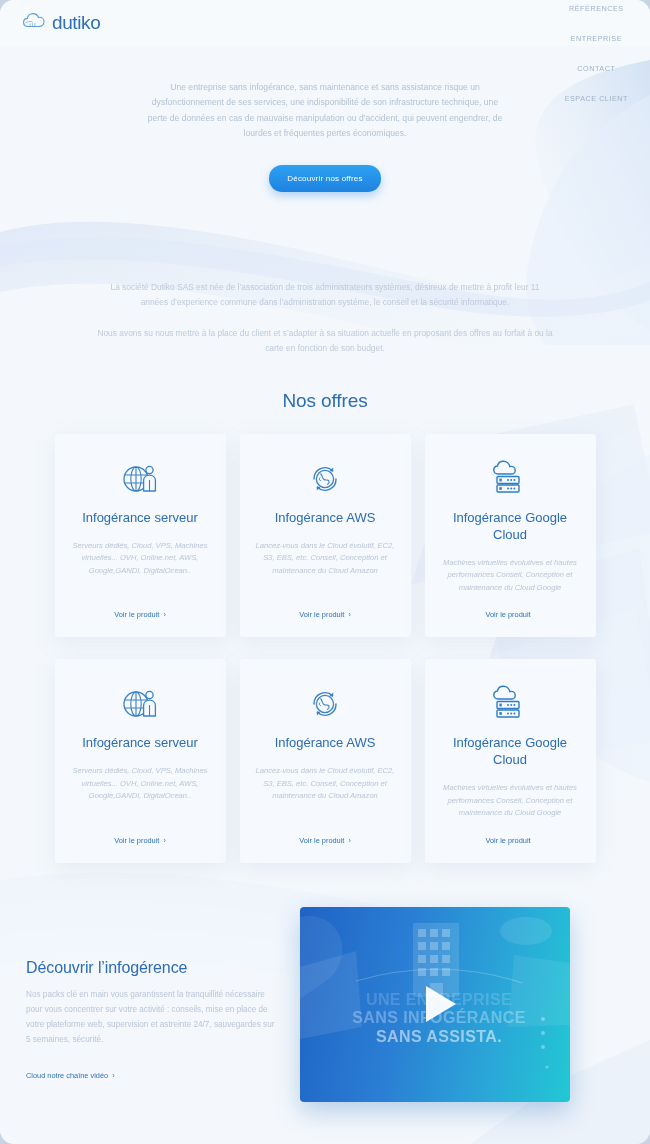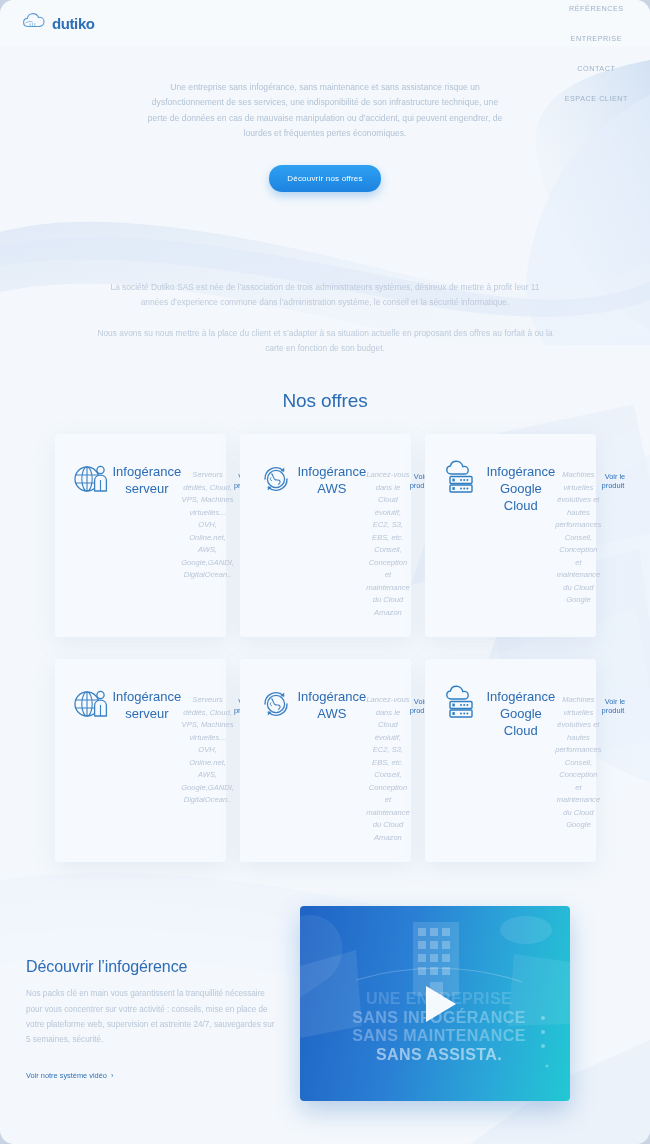--- a/index.html
+++ b/index.html
@@ -25,21 +25,21 @@
   #header {
     position: relative; z-index: 20;
     height: 46px;
     display: flex; align-items: center;
     padding: 0 22px 0 22px;
     background: #f7fafd;
     border-radius: 14px 14px 0 0;
   }
   #logo { display: flex; align-items: center; gap: 4px; }
   #logo .logo-text {
-    font-size: 15px; font-weight: bold;
+    font-size: 19px; font-weight: normal;
     color: #2e6fb7; letter-spacing: -0.4px;
   }
   #nav { margin-left: auto; display: flex; align-items: center; gap: 21px; flex-direction: column; }
   #nav a {
     font-size: 7.2px; letter-spacing: 0.55px;
     color: #9db2c9; text-decoration: none; white-space: nowrap;
   }
 
   
   #hero { position: relative; z-index: 10; padding-top: 20px; text-align: center; }
@@ -78,21 +78,21 @@
   .card-grid {
     display: flex; justify-content: center; gap: 14px;
     margin-top: 22px;
   }
   .card {
     width: 171px; padding: 22px 14px 18px;
     background: #f6f9fd;
     border-radius: 3px;
     box-shadow: 0 6px 22px rgba(120,150,185,0.13);
     text-align: center;
-    display: flex; flex-direction: row;
+    display: flex; flex-direction: column;
   }
   .card-icon { height: 46px; display: flex; align-items: center; justify-content: center; }
   .card h3 {
     margin-top: 8px;
     font-size: 13px; font-weight: normal; line-height: 1.3;
     color: #2c6cb4;
   }
   .card .card-desc {
     margin-top: 13px;
     font-size: 7.6px; line-height: 1.65; color: #b9c6d7;
@@ -345,21 +345,21 @@
         <div class="card-desc">Machines virtuelles évolutives et hautes performances Conseil, Conception et maintenance du Cloud Google</div>
         <a class="card-link" href="#"><span>Voir le produit</span><span class="chev"></span></a>
       </div>
     </div>
   </section>
 
   <section id="discover">
     <div id="discover-text">
       <h2>Découvrir l’infogérence</h2>
       <p>Nos packs clé en main vous garantissent la tranquillité nécessaire pour vous concentrer sur votre activité : conseils, mise en place de votre plateforme web, supervision et astreinte 24/7, sauvegardes sur 5 semaines, sécurité.</p>
-      <a class="video-link" href="#"><span>Voir notre systéme vidéo</span><span class="chev">›</span></a>
+      <a class="video-link" href="#"><span>Cloud notre chaîne vidéo</span><span class="chev">›</span></a>
     </div>
 
     <div id="video">
       <svg class="vid-shapes" width="270" height="195" viewBox="0 0 270 195">
         <path d="M0 10 C18 6 34 14 40 30 C46 46 40 64 26 74 L0 92 Z" fill="#ffffff" opacity="0.07"></path>
         <path d="M0 60 L56 44 L62 120 L0 132 Z" fill="#ffffff" opacity="0.09"></path>
         <ellipse cx="226" cy="24" rx="26" ry="14" fill="#ffffff" opacity="0.10"></ellipse>
         <path d="M270 56 L214 48 L208 120 L270 118 Z" fill="#ffffff" opacity="0.08"></path>
         <path d="M56 74 C110 58 170 58 222 76" fill="none" stroke="#ffffff" stroke-opacity="0.22" stroke-width="1.2"></path>
         <rect x="113" y="16" width="46" height="74" fill="#ffffff" opacity="0.13"></rect>
@@ -379,20 +379,19 @@
         </g>
         <rect x="130" y="76" width="13" height="14" fill="#ffffff" opacity="0.2"></rect>
         <circle cx="243" cy="112" r="2" fill="#ffffff" opacity="0.35"></circle>
         <circle cx="243" cy="126" r="2" fill="#ffffff" opacity="0.35"></circle>
         <circle cx="243" cy="140" r="2" fill="#ffffff" opacity="0.35"></circle>
         <circle cx="247" cy="160" r="1.6" fill="#ffffff" opacity="0.3"></circle>
       </svg>
       <div class="vid-text">
         <div class="l1">UNE ENTREPRISE</div>
         <div class="l2">SANS INFOGÉRANCE</div>
-        <div class="l3">SANS MAINTENANCE</div>
         <div class="l4">SANS ASSISTA.</div>
       </div>
       <div id="play"></div>
     </div>
   </section>
 
 </div>
 
 </body></html>

